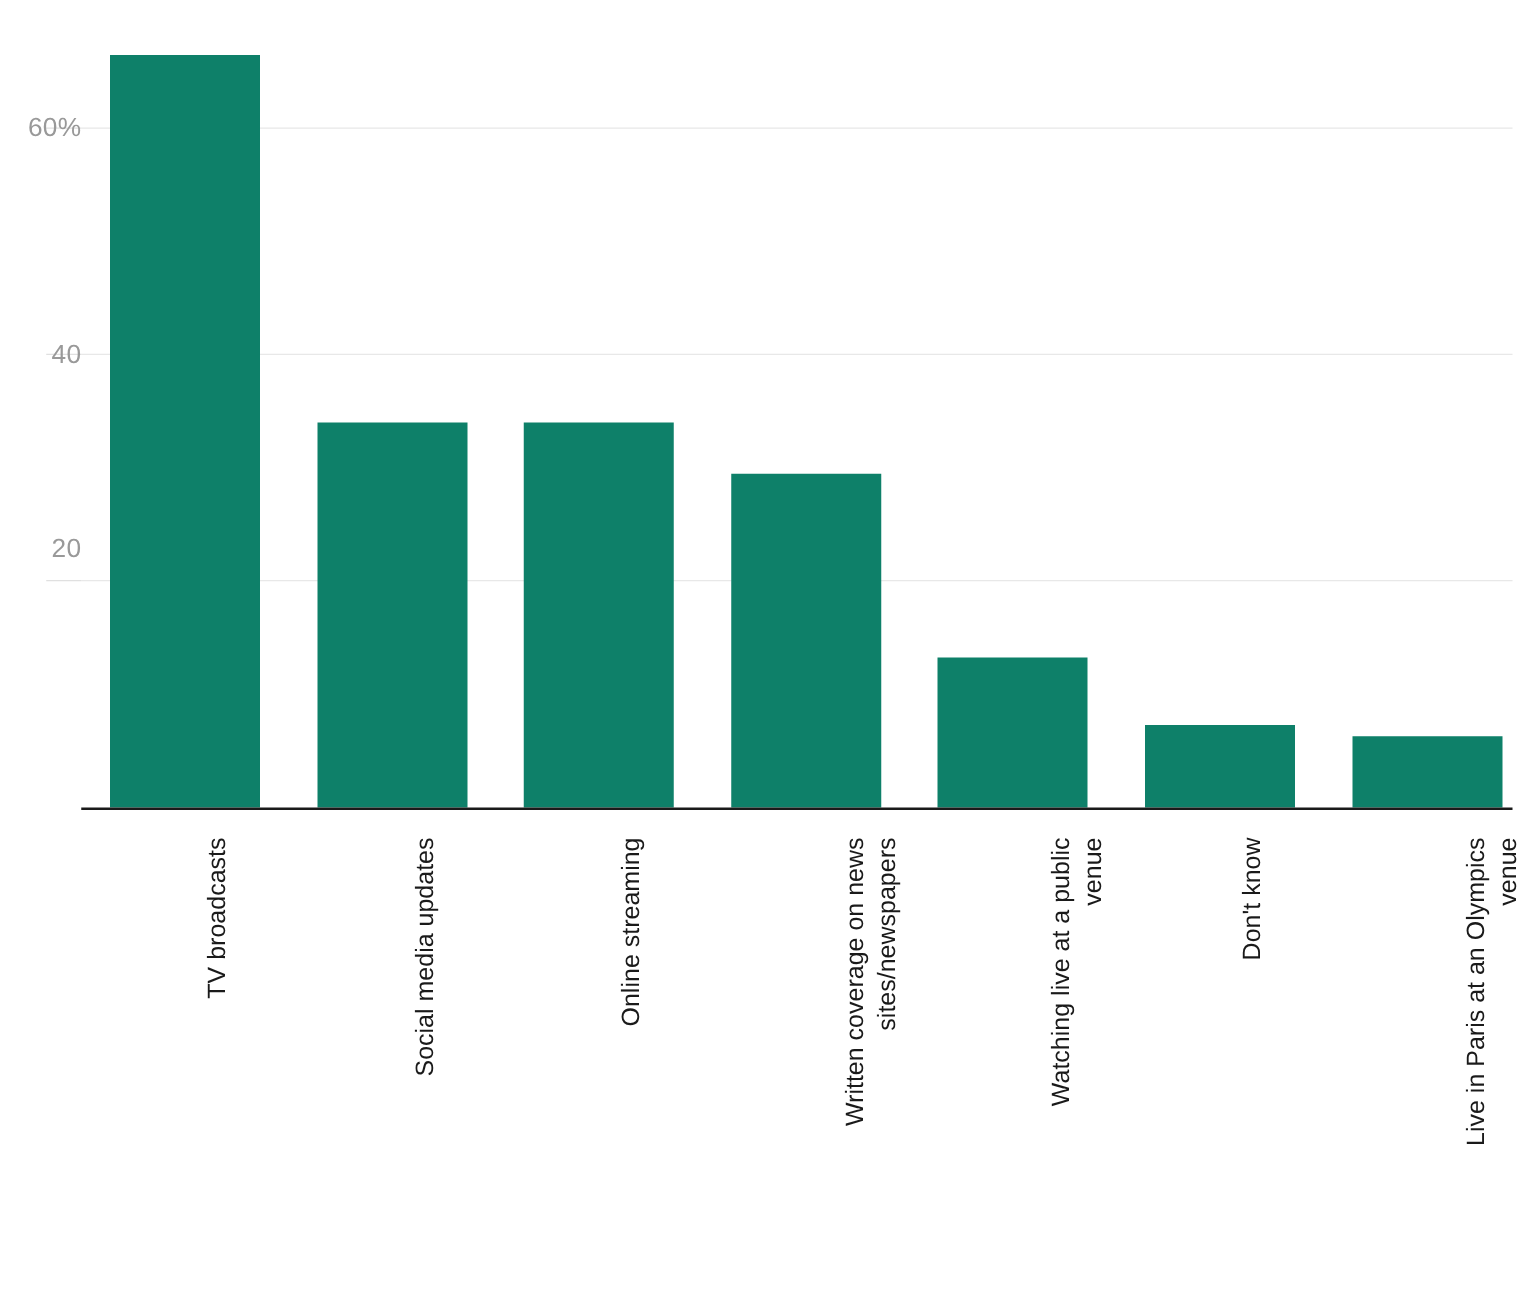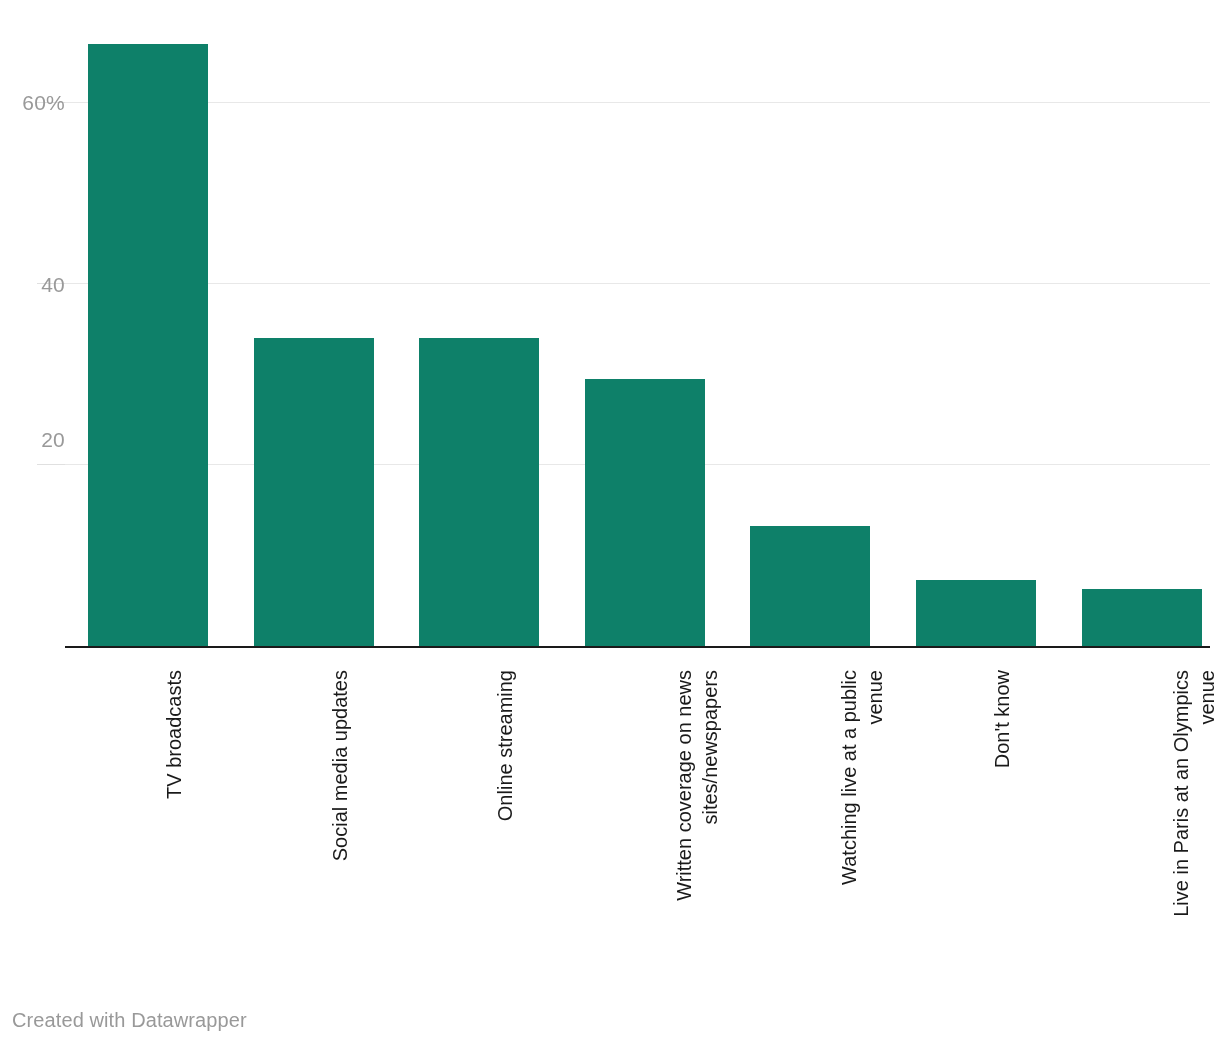--- a/index.html
+++ b/index.html
@@ -160,15 +160,14 @@
       </div>
     <div class="xlabel" style="left: 989px; top: 10px;">
         <span class="line">Don't know</span>
       </div>
     <div class="xlabel" style="left: 1167.6px; top: 10px;">
         <span class="line">Live in Paris at an Olympics</span>
         <span class="line">venue</span>
       </div>
   </div>
 
-  <div class="footer">Created with Datawrapper</div>
 
 </div>
 
 </body></html>

